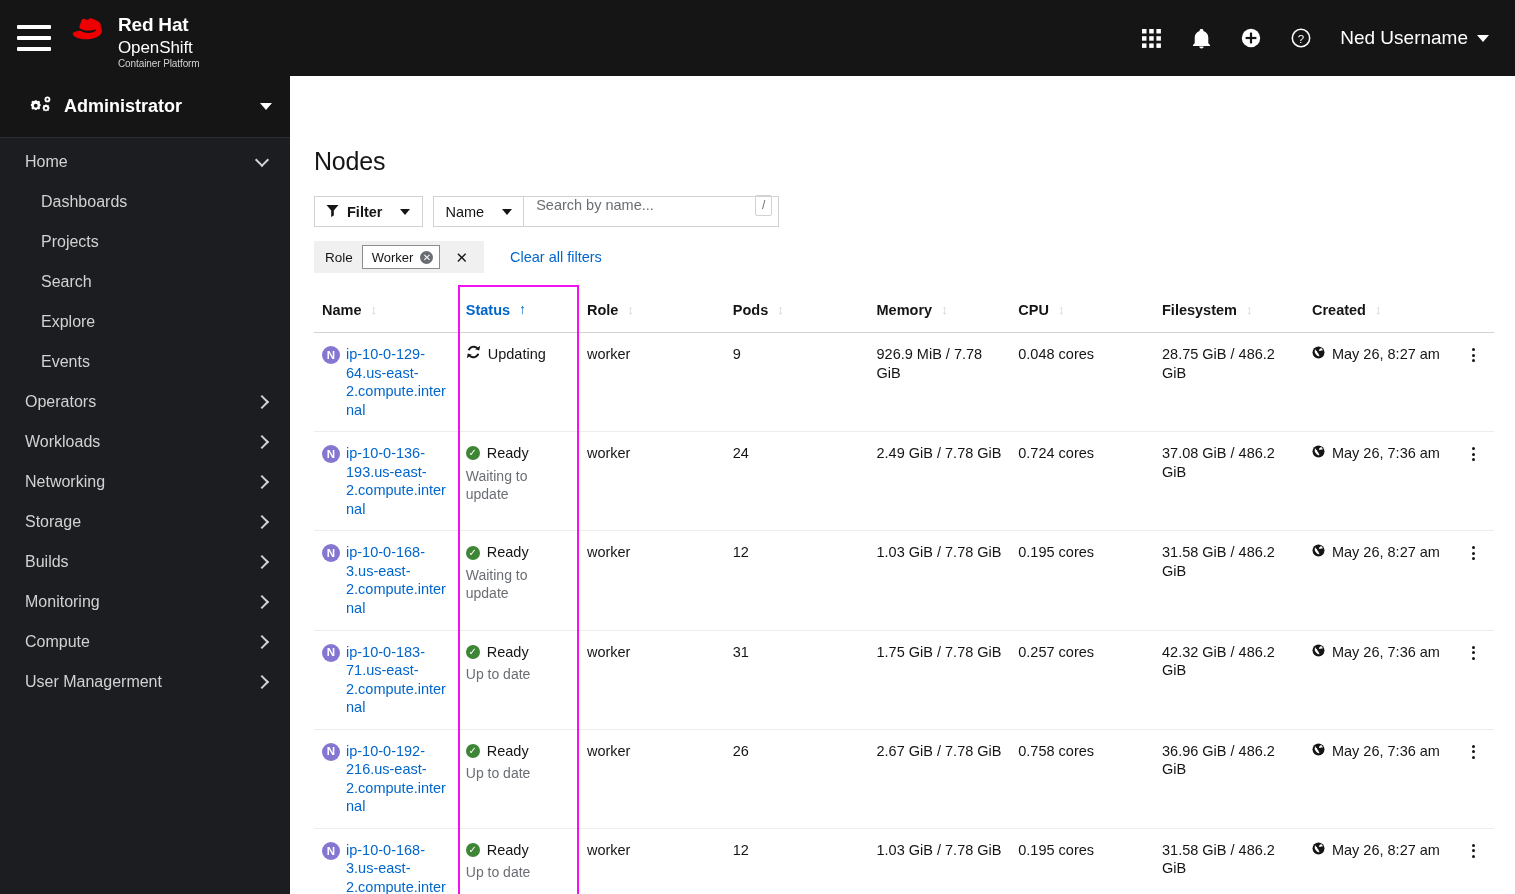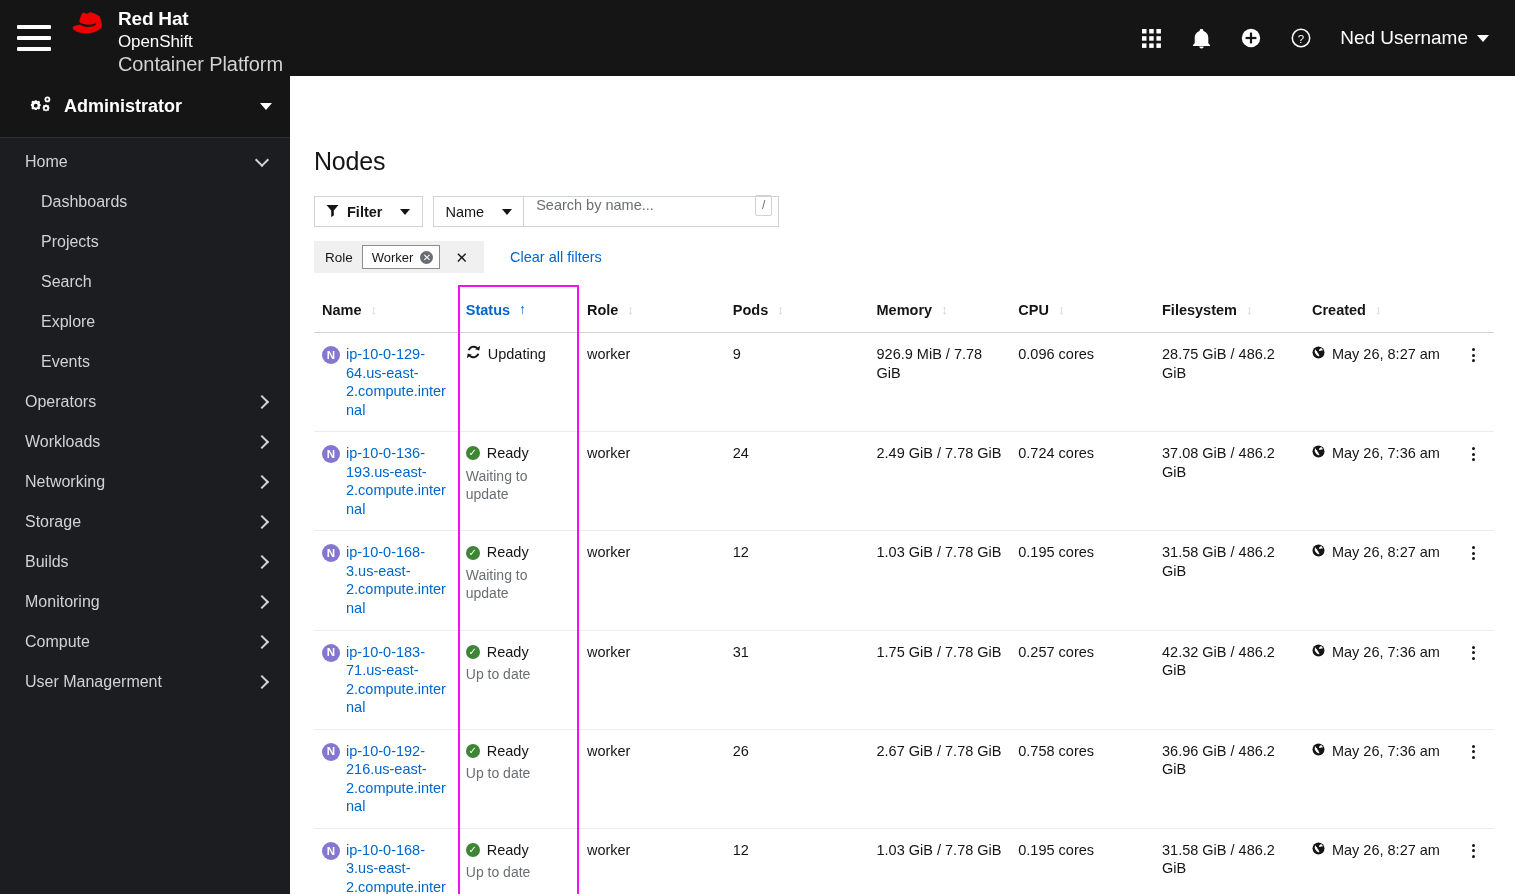--- a/index.html
+++ b/index.html
@@ -22,21 +22,21 @@
     width: 34px; height: 26px; margin-left: 17px; margin-right: 12px;
     display: flex; flex-direction: column; justify-content: space-between;
     cursor: pointer;
   }
   #hamburger span { display: block; height: 4px; background: #ffffff; border-radius: 1px; }
   .brand { display: flex; align-items: flex-start; margin-left: 6px; }
   .brand-hat { margin-top: 10px; margin-right: 7px; }
   .brand-text { line-height: 1.24; padding-top: 8px; }
   .brand-line1 { color: #ffffff; font-size: 19px; font-weight: bold; letter-spacing: -0.2px; }
   .brand-line2 { color: #ffffff; font-size: 17px; font-weight: 400; letter-spacing: -0.1px; }
-  .brand-line3 { color: #d2d2d2; font-size: 20px; font-weight: 400; letter-spacing: -0.1px; }
+  .brand-line3 { color: #d2d2d2; font-size: 10px; font-weight: 400; letter-spacing: -0.1px; }
 
   #masthead-right {
     margin-left: auto; display: flex; align-items: center; height: 100%;
   }
   .mh-icon {
     width: 50px; height: 76px; display: flex; align-items: center; justify-content: center;
     cursor: pointer;
   }
   #username-btn {
     display: flex; align-items: center; gap: 9px; color: #ffffff;
@@ -402,21 +402,21 @@
                 <span><svg width="15" height="14" viewBox="0 0 15 14">
                     <path d="M11.8 2.6A6 6 0 001.8 5.1l1.9.4A4.1 4.1 0 0110.5 3.9L8.6 4l4.6 1.6 1-4.8z" fill="#151515"></path>
                     <path d="M3.2 11.4a6 6 0 0010-2.5l-1.9-.4a4.1 4.1 0 01-6.8 1.6l1.9-.1L1.8 8.4l-1 4.8z" fill="#151515"></path>
                   </svg></span>
                 <span>Updating</span>
               </div>
             </td>
             <td>worker</td>
             <td>9</td>
             <td>926.9 MiB / 7.78 GiB</td>
-            <td>0.096 cores</td>
+            <td>0.048 cores</td>
             <td>28.75 GiB / 486.2 GiB</td>
             <td>
               <div class="created-cell">
                 <span><svg width="13" height="13" viewBox="0 0 13 13">
                     <circle cx="6.5" cy="6.5" r="6" fill="#151515"></circle>
                     <path d="M3 3.2c1 .6.6 1.6 1.6 1.8.9.2.2 1.4 1.2 1.8.9.4.2 1.6 1.1 2 .5.2.4 1 .2 1.6A5.6 5.6 0 013 3.2z" fill="#ffffff"></path>
                     <path d="M10.8 4.4c-.8.4-1.6-.3-2.2.3-.5.5-1.6.2-1.7-.5-.1-.8 1-.8 1.3-1.4.2-.5 1-.6 1.6-.3.4.3.8 1.1 1 1.9z" fill="#ffffff"></path>
                   </svg></span>
                 <span>May 26, 8:27 am</span>
               </div>

